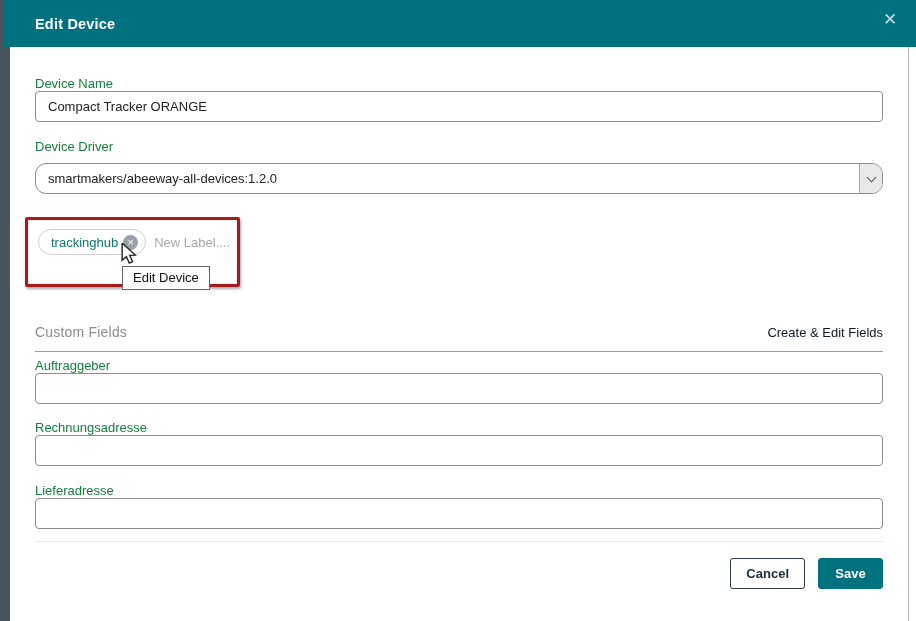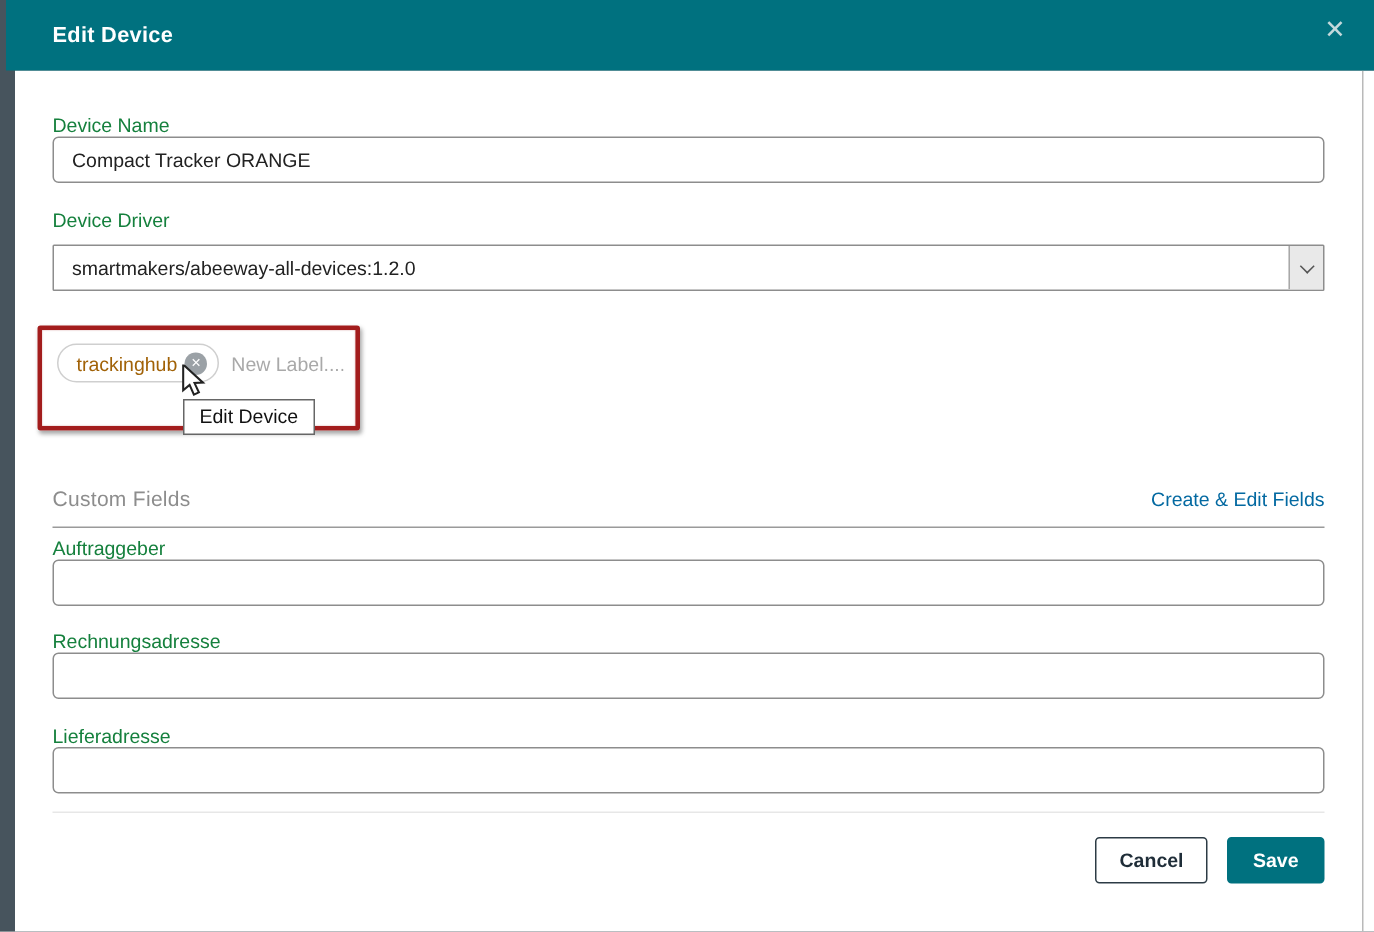--- a/index.html
+++ b/index.html
@@ -38,21 +38,21 @@
 
   .text-input {
     display:block; width:100%; height:31px; 
     border:1px solid #8d8d8d; border-radius:4px; background:#fff;
     font-family:"Liberation Sans", sans-serif; font-size:13px; color:#222;
     padding:4px 12px; outline:none;
   }
 
   .select {
     display:flex; width:100%; height:31px; margin-top:9px;
-    border:1px solid #8d8d8d; border-radius:1px; background:#fff;
+    border:1px solid #8d8d8d; border-radius:11px; background:#fff;
     align-items:center; cursor:default; overflow:hidden;
   }
   .select-value { flex:1; font-size:13px; color:#222; padding-left:12px; }
   .select-arrow {
     width:23px; align-self:stretch; background:#e9e9e9; border-left:1px solid #a8a8a8;
     display:flex; align-items:center; justify-content:center;
   }
   .chev { width:7px; height:7px; border-right:1.5px solid #555; border-bottom:1.5px solid #555; transform:rotate(45deg); margin-top:-3px; }
 
   .annotation-box {
@@ -60,42 +60,42 @@
     width:215px; height:70px;
     border:3px solid #a31d1d; border-radius:2px;
     box-shadow:1px 2px 3px rgba(60,60,60,.45), inset 0 0 1px rgba(163,29,29,.6);
     background:transparent; z-index:1;
   }
   .tag-row { display:flex; align-items:center; margin:9px 0 0 10px; }
   .tag-pill {
     display:flex; align-items:center; height:26px; border:1px solid #cfcfcf;
     border-radius:13px; padding:0 7px 0 12px; background:#fff;
   }
-  .tag-text { font-size:13px; color:#a16207; }
+  .tag-text { font-size:13px; color:#0f766e; }
   .tag-remove {
     width:15px; height:15px; border-radius:50%; background:#9ba1a6; color:#fff;
     font-size:11px; line-height:14px; text-align:center; margin-left:5px; cursor:pointer;
   }
   .new-label-input {
     border:none; outline:none; margin-left:8px; width:75px;
     font-family:"Liberation Sans", sans-serif; font-size:13px; color:#a21caf; background:transparent;
   }
   .new-label-input::placeholder { color:#a9a9a9; opacity:1; }
 
   .cursor-icon { position:absolute; left:92px; top:23px; z-index:4; }
 
   .tooltip {
     position:absolute; left:94px; top:46px; z-index:4;
     background:#fff; border:1px solid #666; padding:3px 10px 4px 10px;
     font-size:13px; color:#111; white-space:nowrap;
   }
 
   .section-head-row { display:flex; justify-content:space-between; align-items:baseline; margin-top:2px; }
   .section-heading { font-size:14px; color:#8d8d8d; font-weight:400; letter-spacing:.2px; }
-  .section-link { font-size:13px; color:#0369a1; text-decoration:none; cursor:pointer;margin-top:36px; }
+  .section-link { font-size:13px; color:#0f172a; text-decoration:none; cursor:pointer;margin-top:36px; }
 
   .divider1 { border:none; border-top:1px solid #9a9a9a; margin-top:11px; }
   .divider2 { border:none; border-top:1px solid #e7e7e7; margin-top:12px; }
 
   .footer-row { display:flex; justify-content:flex-end; gap:13px; margin-top:16px; }
   .btn {
     height:31px; min-width:65px; padding:0 15px; border-radius:3px;
     font-family:"Liberation Sans", sans-serif; font-size:13px; font-weight:bold; cursor:pointer;
   }
   .btn-cancel { background:#fff; border:1px solid #2c3b45; color:#1f2d38; }

